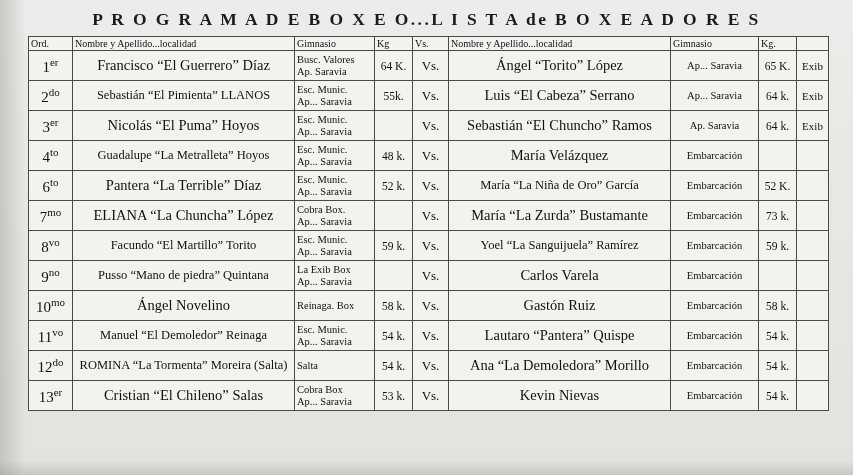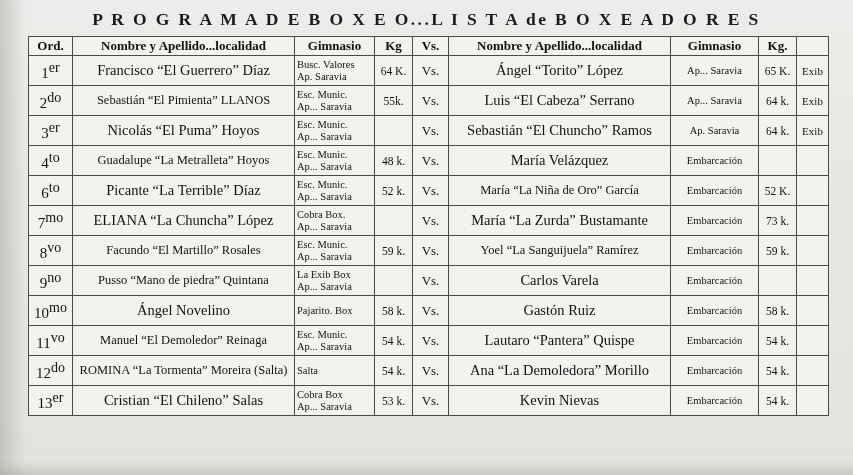--- a/index.html
+++ b/index.html
@@ -43,44 +43,44 @@
     background: #f2f0ed;
   }
   table.sheet td, table.sheet th {
     border: 1px solid #4a4a4a;
     padding: 1px 2px;
     vertical-align: middle;
     color: #111;
     background: #f4f2ef;
   }
   thead th {
-    text-align: center;
-    font-weight: bold;
-    font-size: 13px;
+    text-align: left;
+    font-weight: normal;
+    font-size: 10px;
     background: #efedea;
     padding: 3px 2px;
   }
   .c-ord   { width: 44px;  text-align: center; }
   .c-name1 { width: 222px; text-align: center; }
   .c-gym1  { width: 80px;  text-align: center; }
   .c-kg1   { width: 38px;  text-align: center; }
   .c-vs    { width: 36px;  text-align: center; }
   .c-name2 { width: 222px; text-align: center; }
   .c-gym2  { width: 88px;  text-align: center; }
   .c-kg2   { width: 38px;  text-align: center; }
   .c-exib  { width: 32px;  text-align: center; }
 
   td.ord {
     font-size: 15px;
     font-family: "Liberation Serif", serif;
     text-align: center;
     white-space: nowrap;
   }
   td.ord sup {
-    font-size: 14px;
+    font-size: 11px;
     vertical-align: super;
   }
   td.boxer {
     font-size: 14.5px;
     line-height: 1.05;
     text-align: center;
     margin-left: 36px;
   }
   td.boxer.small {
     font-size: 12.5px;
@@ -203,21 +203,21 @@
             <td class="gym"><span>Esc. Munic.</span><span class="l2">Ap... Saravia</span></td>
             <td class="kg">48 k.</td>
             <td class="vs">Vs.</td>
             <td class="boxer">María Velázquez</td>
             <td class="gym center"><span>Embarcación</span></td>
             <td class="kg"></td>
             <td class="exib blank"></td>
           </tr>
           <tr>
             <td class="ord"><span>6</span><sup>to</sup></td>
-            <td class="boxer">Picante “La Terrible” Díaz</td>
+            <td class="boxer">Pantera “La Terrible” Díaz</td>
             <td class="gym"><span>Esc. Munic.</span><span class="l2">Ap... Saravia</span></td>
             <td class="kg">52 k.</td>
             <td class="vs">Vs.</td>
             <td class="boxer small">María “La Niña de Oro” García</td>
             <td class="gym center"><span>Embarcación</span></td>
             <td class="kg">52 K.</td>
             <td class="exib blank"></td>
           </tr>
           <tr>
             <td class="ord"><span>7</span><sup>mo</sup></td>
@@ -225,21 +225,21 @@
             <td class="gym"><span>Cobra Box.</span><span class="l2">Ap... Saravia</span></td>
             <td class="kg"></td>
             <td class="vs">Vs.</td>
             <td class="boxer">María “La Zurda” Bustamante</td>
             <td class="gym center"><span>Embarcación</span></td>
             <td class="kg">73 k.</td>
             <td class="exib blank"></td>
           </tr>
           <tr>
             <td class="ord"><span>8</span><sup>vo</sup></td>
-            <td class="boxer small">Facundo “El Martillo” Rosales</td>
+            <td class="boxer small">Facundo “El Martillo” Torito</td>
             <td class="gym"><span>Esc. Munic.</span><span class="l2">Ap... Saravia</span></td>
             <td class="kg">59 k.</td>
             <td class="vs">Vs.</td>
             <td class="boxer small">Yoel “La Sanguijuela” Ramírez</td>
             <td class="gym center"><span>Embarcación</span></td>
             <td class="kg">59 k.</td>
             <td class="exib blank"></td>
           </tr>
           <tr>
             <td class="ord"><span>9</span><sup>no</sup></td>
@@ -248,21 +248,21 @@
             <td class="kg"></td>
             <td class="vs">Vs.</td>
             <td class="boxer">Carlos Varela</td>
             <td class="gym center"><span>Embarcación</span></td>
             <td class="kg"></td>
             <td class="exib blank"></td>
           </tr>
           <tr>
             <td class="ord"><span>10</span><sup>mo</sup></td>
             <td class="boxer">Ángel Novelino</td>
-            <td class="gym"><span>Pajarito. Box</span></td>
+            <td class="gym"><span>Reinaga. Box</span></td>
             <td class="kg">58 k.</td>
             <td class="vs">Vs.</td>
             <td class="boxer">Gastón Ruiz</td>
             <td class="gym center"><span>Embarcación</span></td>
             <td class="kg">58 k.</td>
             <td class="exib blank"></td>
           </tr>
           <tr>
             <td class="ord"><span>11</span><sup>vo</sup></td>
             <td class="boxer small">Manuel “El Demoledor” Reinaga</td>

